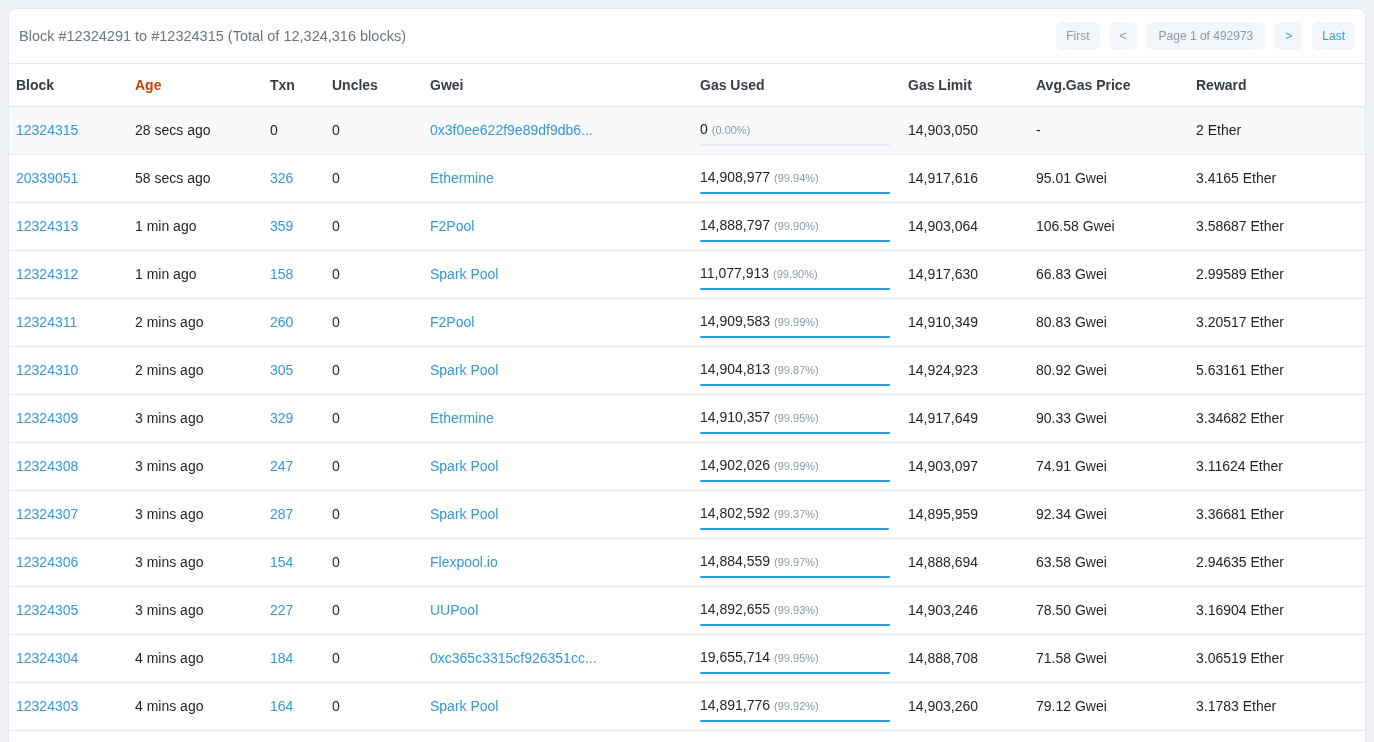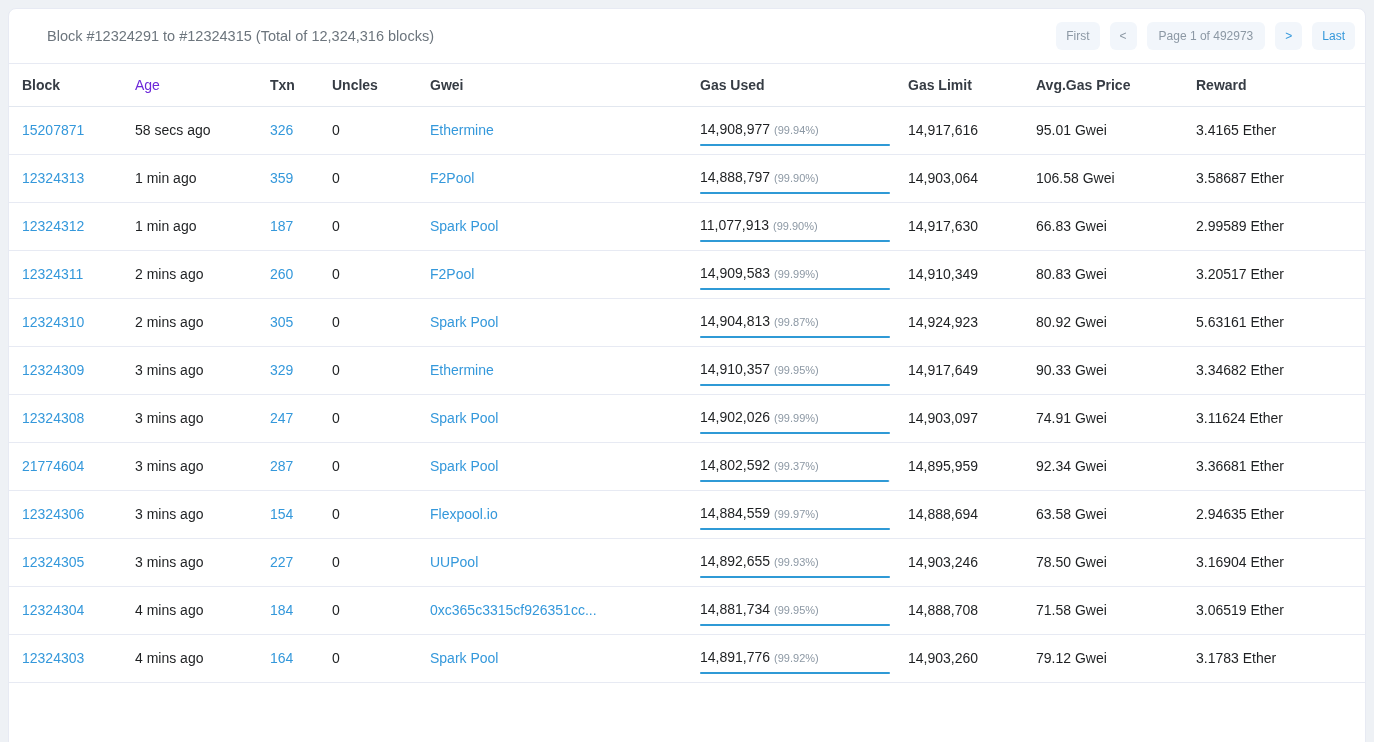--- a/index.html
+++ b/index.html
@@ -23,21 +23,20 @@
     display: flex;
     align-items: center;
     justify-content: space-between;
     padding: 14px 10px 14px 10px;
     border-bottom: 1px solid #e7eaf3;
     height: 55px;
   }
   .card-title {
     font-size: 14.5px;
     color: #6c757d;
-    margin-left: 28px;
   }
   .pager { display: flex; align-items: flex-start; gap: 10px; }
   .pg-btn {
     display: inline-block;
     background: #f2f6fb;
     border: none;
     border-radius: 6px;
     font-family: "Liberation Sans", sans-serif;
     font-size: 12px;
     line-height: 1;
@@ -63,32 +62,32 @@
   col.c-gasused { width: 208px; }
   col.c-gaslim  { width: 128px; }
   col.c-price   { width: 160px; }
   col.c-reward  { width: auto;  }
   th, td {
     text-align: left;
     padding: 0 8px;
     overflow: hidden;
     white-space: nowrap;
   }
-  th:first-child, td:first-child { padding-left: 13px; margin-left: 31px; }
+  th:first-child, td:first-child { padding-left: 7px; margin-left: 31px; }
   thead tr { height: 42px; }
   thead th {
     font-weight: bold;
     color: #363c44;
     border-bottom: 1px solid #e2e7ef;
   }
   tbody tr { height: 48px; border-bottom: 1px solid #e7eaf3; }
   tbody tr.highlight { background: #f8f9fa; }
   a.lnk { color: #3498db; text-decoration: none; cursor: pointer; }
   a.lnk.plain { color: #1e2022; cursor: default; }
-  .th-sort { color: #6d28d9; font-weight: normal; cursor: pointer; text-decoration: none; }
+  .th-sort { color: #c2410c; font-weight: bold; cursor: pointer; text-decoration: none; }
   .pct { font-size: 11px; color: #8c98a4; margin-left: 4px; }
   .gas-cell { padding-top: 7px; }
   .bar-track {
     margin-top: 7px;
     width: 190px;
     height: 2px;
     background: #e7eaf3;
     border-radius: 1px;
   }
   .bar-fill {
@@ -132,22 +131,40 @@
         <th>Txn</th>
         <th>Uncles</th>
         <th>Gwei</th>
         <th>Gas Used</th>
         <th>Gas Limit</th>
         <th>Avg.Gas Price</th>
         <th>Reward</th>
       </tr>
     </thead>
     <tbody>
-        <tr>
-    <td><a class="lnk">15207871</a></td>
+        <tr class="highlight">
+    <td><a class="lnk">12324315</a></td>
+    <td>28 secs ago</td>
+    <td><a class="lnk plain">0</a></td>
+    <td>0</td>
+    <td><a class="lnk">0x3f0ee622f9e89df9db6...</a></td>
+    <td class="gas-cell">
+      <div>
+        <span>0</span><span class="pct">(0.00%)</span>
+      </div>
+      <div class="bar-track">
+        <div class="bar-fill" style="width: 0%;"></div>
+      </div>
+    </td>
+    <td>14,903,050</td>
+    <td>-</td>
+    <td>2 Ether</td>
+  </tr>
+        <tr>
+    <td><a class="lnk">20339051</a></td>
     <td>58 secs ago</td>
     <td><a class="lnk">326</a></td>
     <td>0</td>
     <td><a class="lnk">Ethermine</a></td>
     <td class="gas-cell">
       <div>
         <span>14,908,977</span><span class="pct">(99.94%)</span>
       </div>
       <div class="bar-track">
         <div class="bar-fill" style="width: 99.94%;"></div>
@@ -171,21 +188,21 @@
         <div class="bar-fill" style="width: 99.9%;"></div>
       </div>
     </td>
     <td>14,903,064</td>
     <td>106.58 Gwei</td>
     <td>3.58687 Ether</td>
   </tr>
         <tr>
     <td><a class="lnk">12324312</a></td>
     <td>1 min ago</td>
-    <td><a class="lnk">187</a></td>
+    <td><a class="lnk">158</a></td>
     <td>0</td>
     <td><a class="lnk">Spark Pool</a></td>
     <td class="gas-cell">
       <div>
         <span>11,077,913</span><span class="pct">(99.90%)</span>
       </div>
       <div class="bar-track">
         <div class="bar-fill" style="width: 99.9%;"></div>
       </div>
     </td>
@@ -259,21 +276,21 @@
       </div>
       <div class="bar-track">
         <div class="bar-fill" style="width: 99.99%;"></div>
       </div>
     </td>
     <td>14,903,097</td>
     <td>74.91 Gwei</td>
     <td>3.11624 Ether</td>
   </tr>
         <tr>
-    <td><a class="lnk">21774604</a></td>
+    <td><a class="lnk">12324307</a></td>
     <td>3 mins ago</td>
     <td><a class="lnk">287</a></td>
     <td>0</td>
     <td><a class="lnk">Spark Pool</a></td>
     <td class="gas-cell">
       <div>
         <span>14,802,592</span><span class="pct">(99.37%)</span>
       </div>
       <div class="bar-track">
         <div class="bar-fill" style="width: 99.37%;"></div>
@@ -320,21 +337,21 @@
     <td>3.16904 Ether</td>
   </tr>
         <tr>
     <td><a class="lnk">12324304</a></td>
     <td>4 mins ago</td>
     <td><a class="lnk">184</a></td>
     <td>0</td>
     <td><a class="lnk">0xc365c3315cf926351cc...</a></td>
     <td class="gas-cell">
       <div>
-        <span>14,881,734</span><span class="pct">(99.95%)</span>
+        <span>19,655,714</span><span class="pct">(99.95%)</span>
       </div>
       <div class="bar-track">
         <div class="bar-fill" style="width: 99.95%;"></div>
       </div>
     </td>
     <td>14,888,708</td>
     <td>71.58 Gwei</td>
     <td>3.06519 Ether</td>
   </tr>
         <tr>

